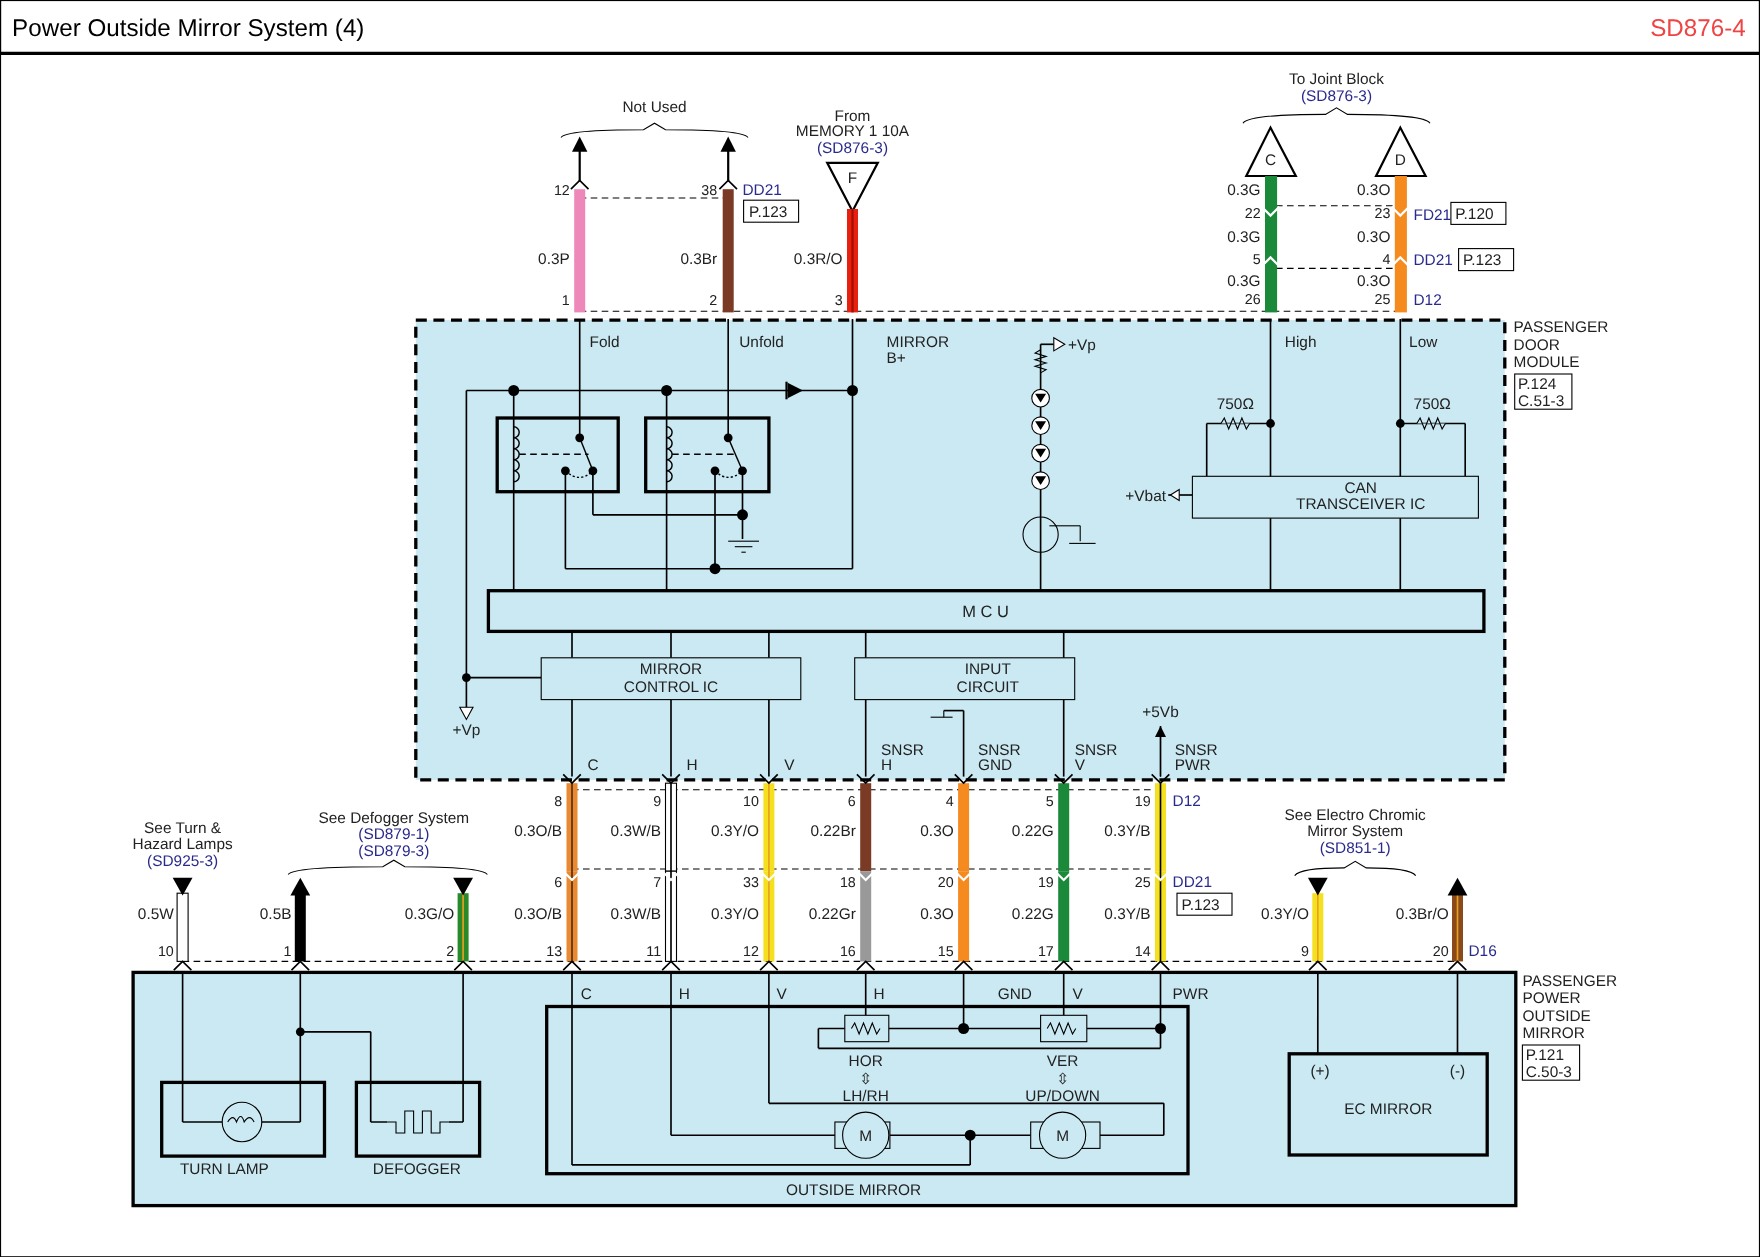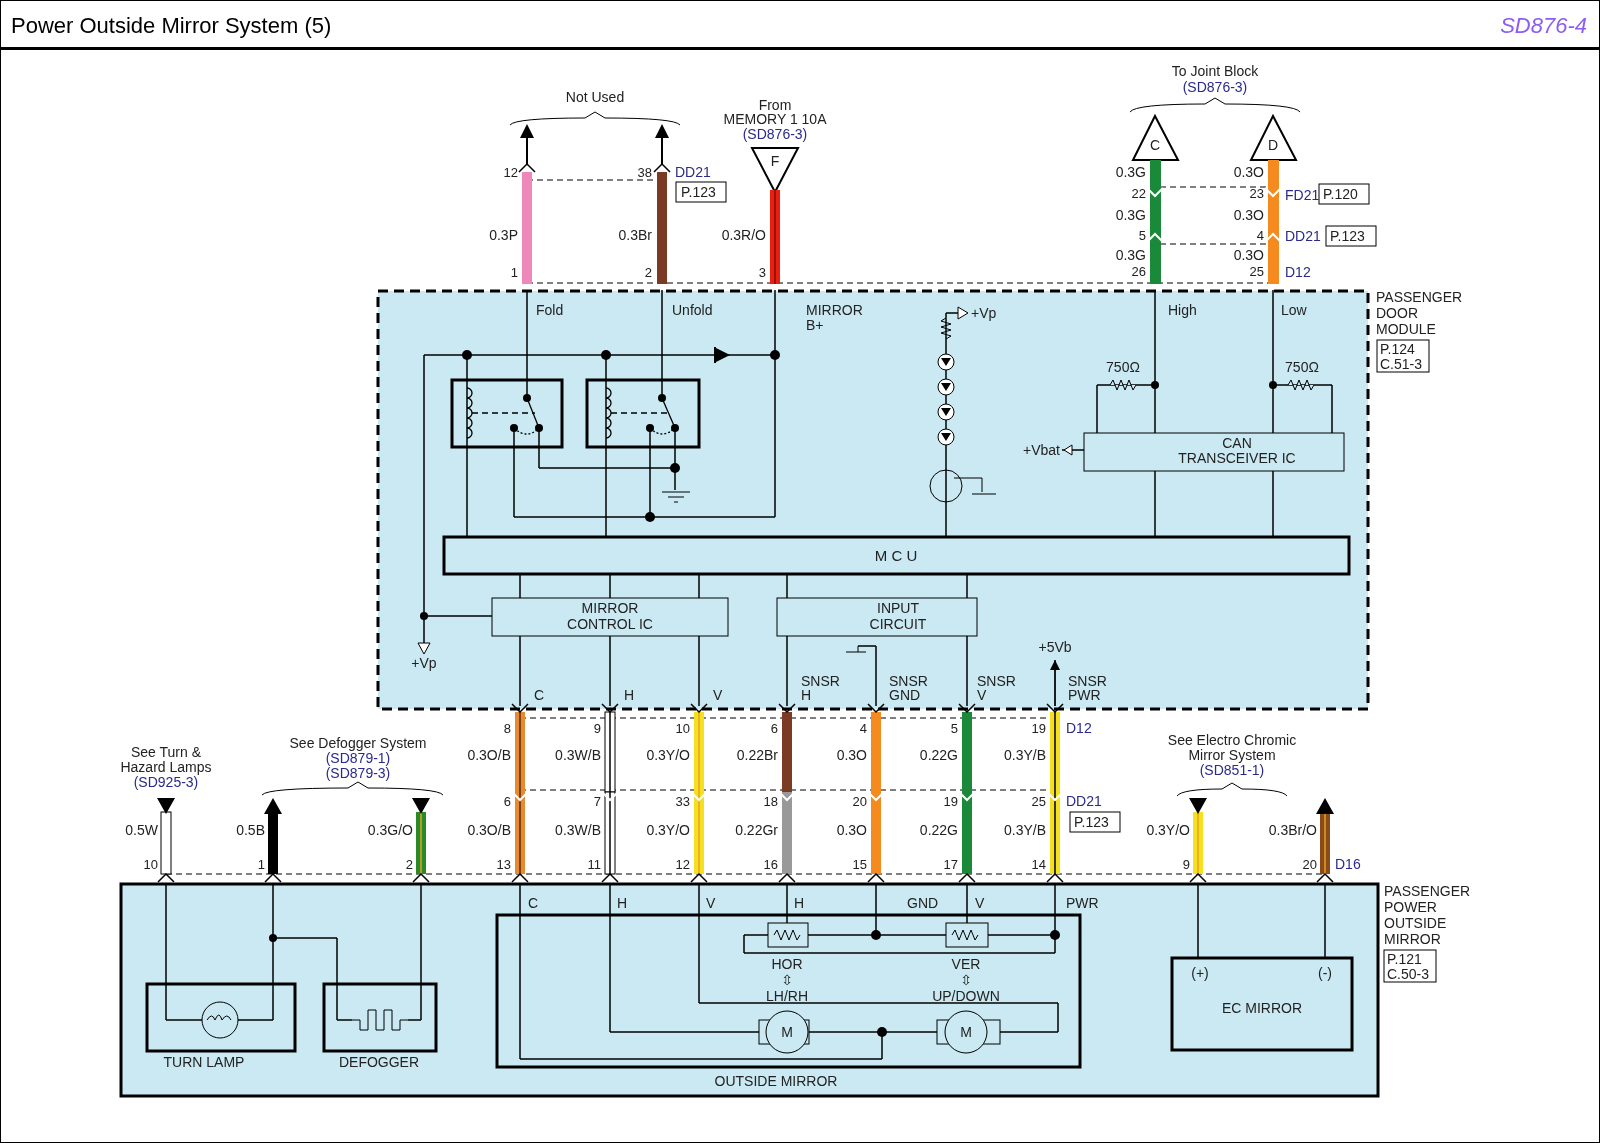--- a/index.html
+++ b/index.html
@@ -1,33 +1,33 @@
 <!DOCTYPE html>
 <html><head>
 <meta charset="utf-8">
 <style>
   html,body{margin:0;padding:0;background:#fff;}
   body{width:1600px;height:1143px;overflow:hidden;font-family:"Liberation Sans",sans-serif;}
   #frame{position:absolute;left:0;top:0;width:1600px;height:1143px;}
   .hdr{position:absolute;left:0;top:0;width:1598px;height:46px;border:1px solid #000;border-bottom:3px solid #000;}
   .hdr-title{position:absolute;left:10px;top:12px;font-size:22px;color:#000;}
-  .hdr-code{position:absolute;right:12px;top:12px;font-size:22px;color:#8b5cf6;font-style:italic;}
+  .hdr-code{position:absolute;right:12px;top:12px;font-size:22px;color:#ef4444;}
   .border{position:absolute;left:0;top:0;width:1598px;height:1141px;border:1px solid #000;}
   svg{position:absolute;left:0;top:0;}
   svg text{font-family:"Liberation Sans",sans-serif;font-size:14px;fill:#222;}
   .blue{fill:#2a2a8c !important;}
   .sm{font-size:13px;}
 </style>
 </head>
 <body>
 
 <div id="frame">
   <div class="border"></div>
   <div class="hdr">
-    <span class="hdr-title">Power Outside Mirror System (5)</span>
+    <span class="hdr-title">Power Outside Mirror System (4)</span>
     <span class="hdr-code">SD876-4</span>
   </div>
 
 <svg width="1600" height="1143" viewBox="0 0 1600 1143">
   <defs>
     <marker id="arr" markerWidth="10" markerHeight="10" refX="5" refY="5" orient="auto">
       <path d="M0,0 L10,5 L0,10 z" fill="#000"></path>
     </marker>
   </defs>
 

